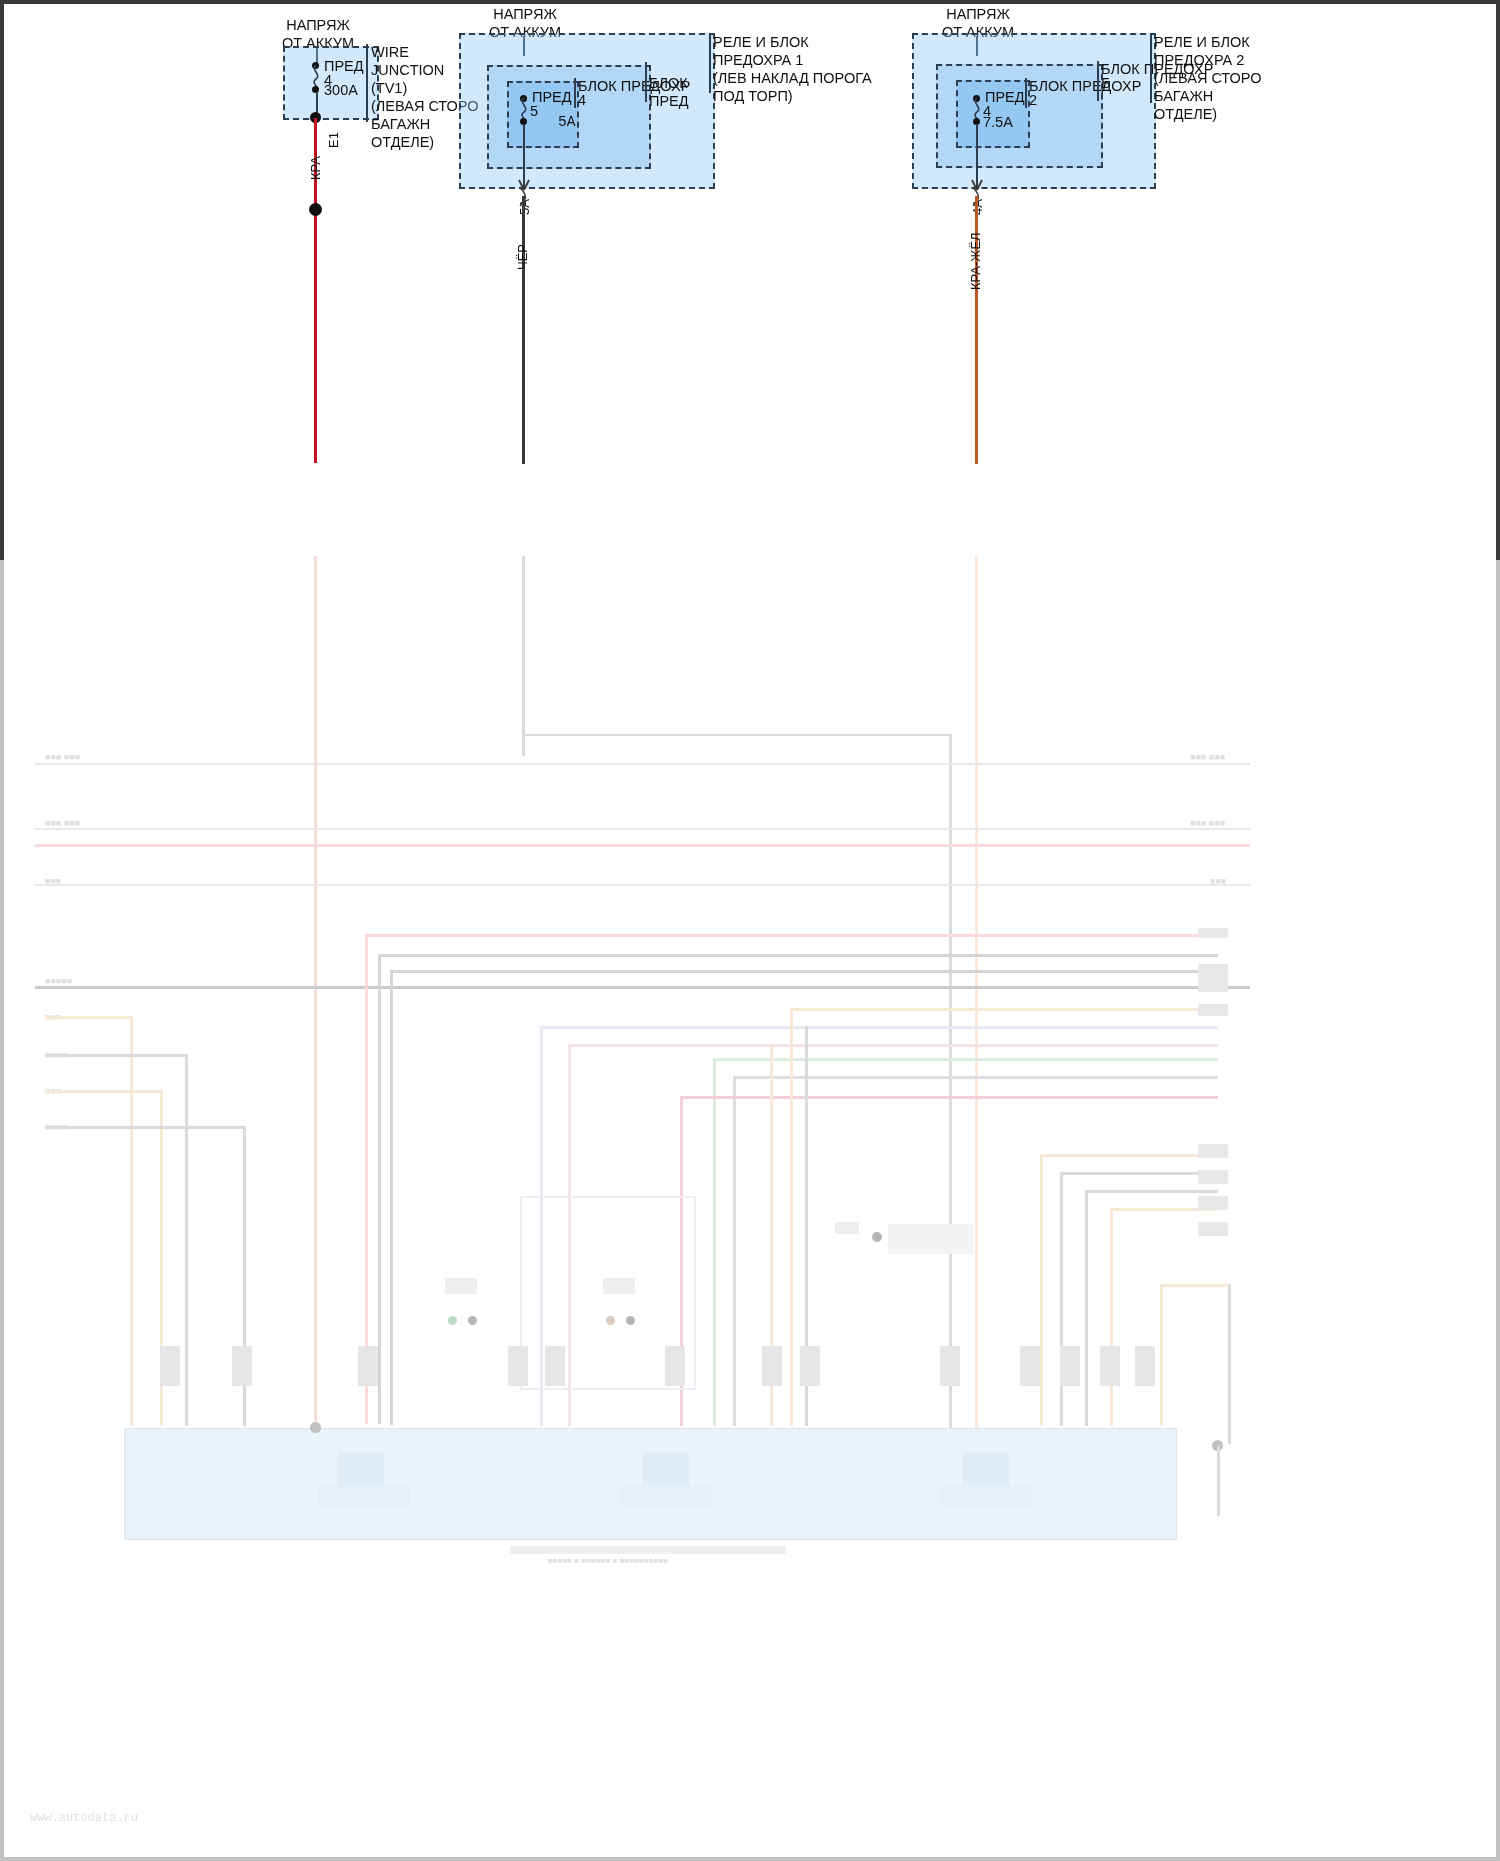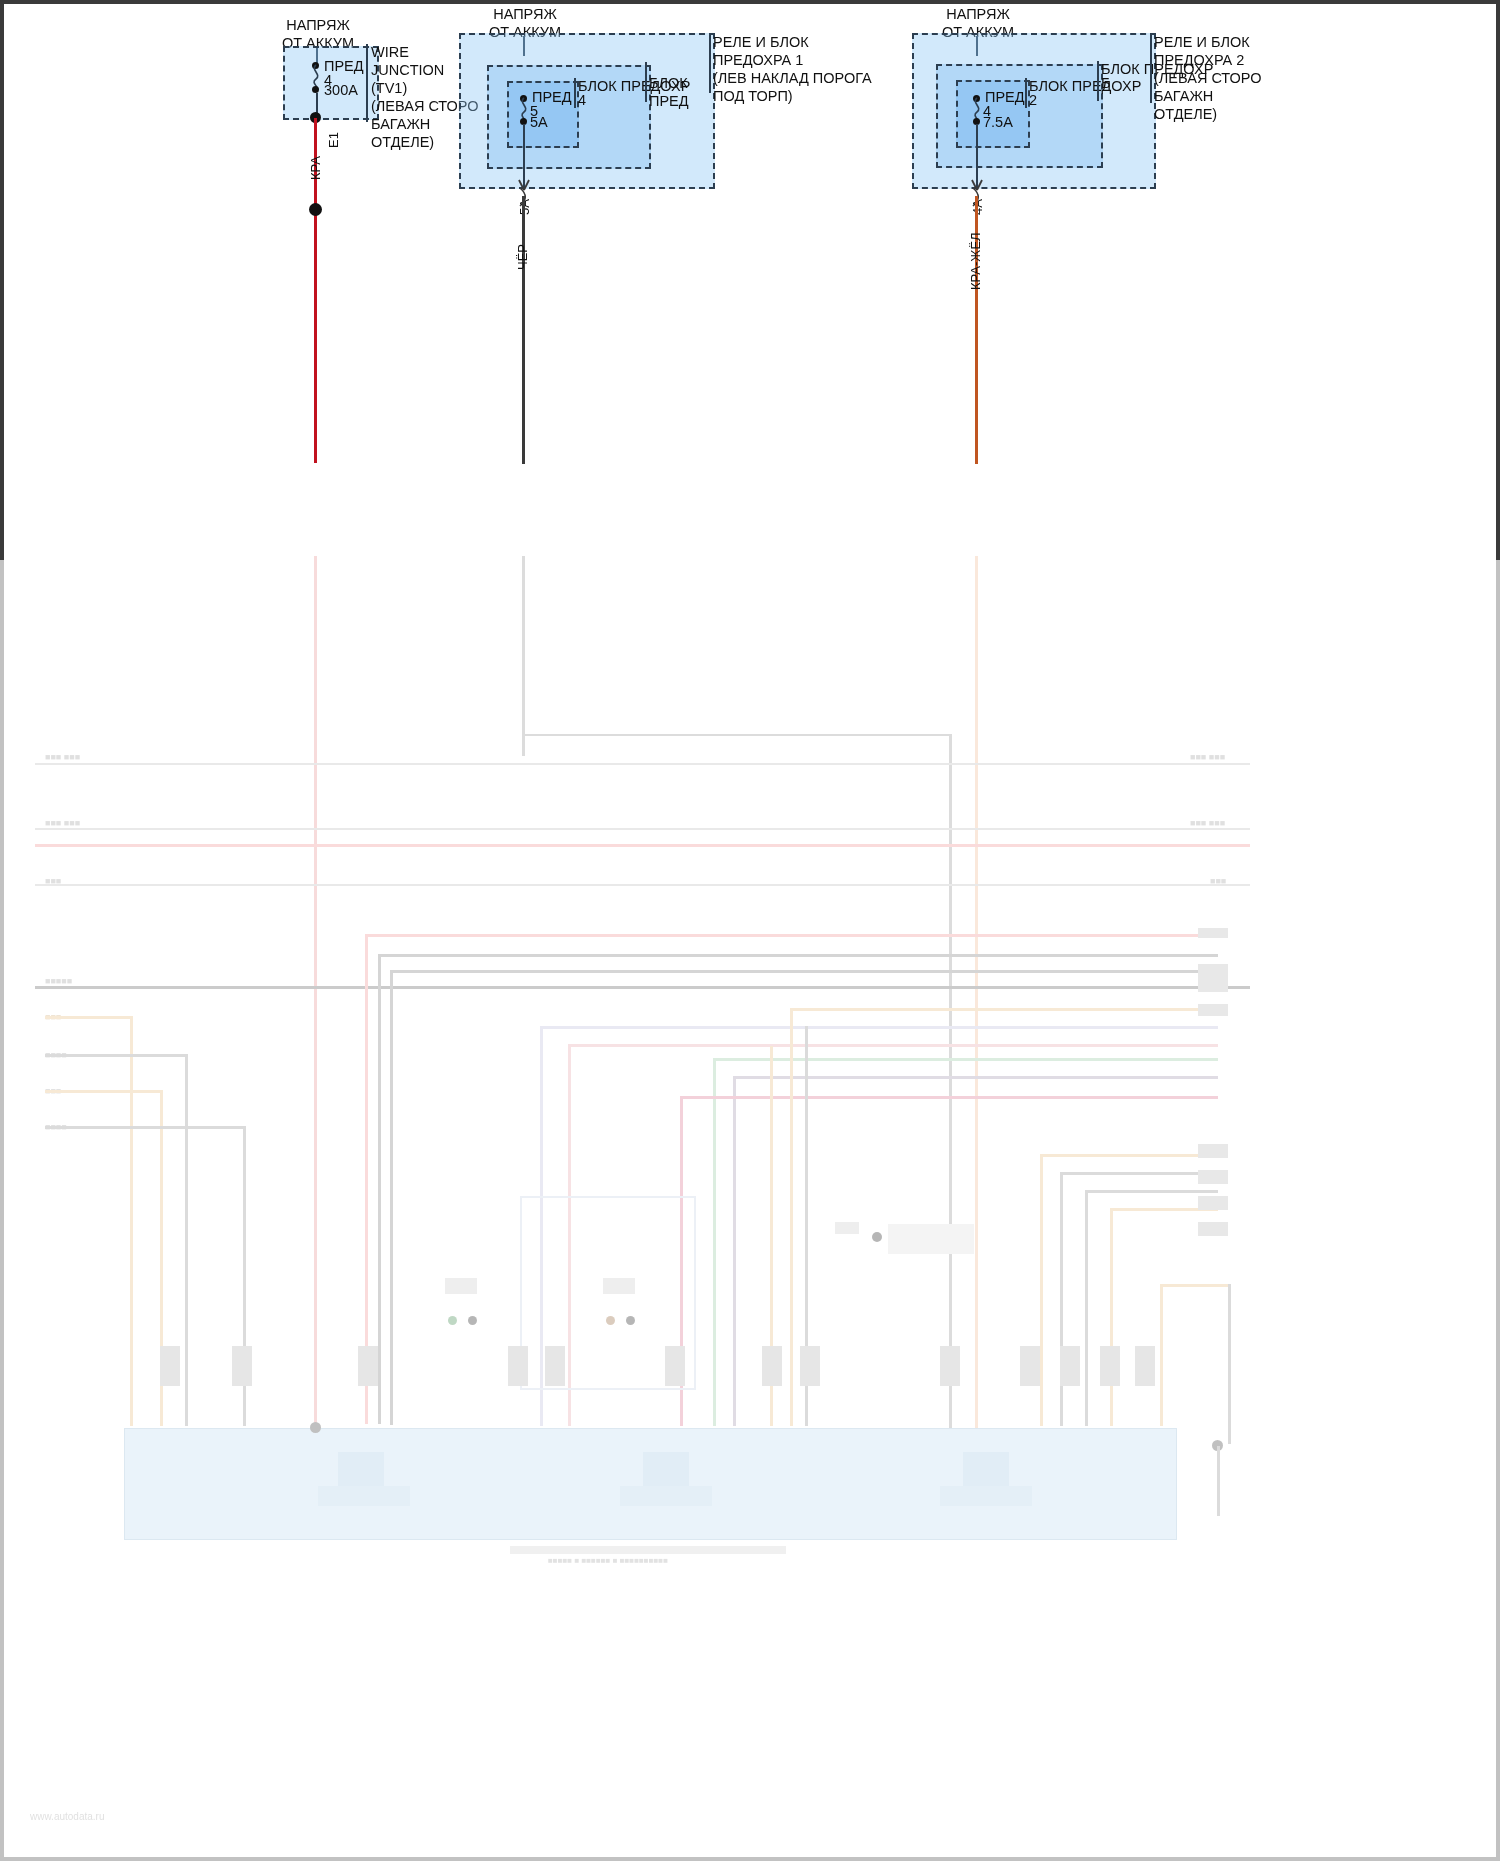--- a/index.html
+++ b/index.html
@@ -31,21 +31,21 @@
   .blk3{position:absolute;border:2px dashed #2c3e50;background:rgba(88,166,235,.32);}
 
   
   .brk{position:absolute;border-left:2px solid #2c3e50;}
 
   .lbl{position:absolute;font-size:14.5px;line-height:18px;color:#111;white-space:pre;}
   .lbl-c{position:absolute;font-size:14.5px;line-height:18px;color:#111;text-align:center;white-space:pre;}
 
   
   .fuse{position:absolute;}
-  .wm{position:absolute;font-size:10px;color:#999;white-space:pre;}
+  .wm{position:absolute;font-size:12px;color:#999;white-space:pre;font-family:Liberation Mono, monospace;}
 </style>
 </head>
 <body>
 
 <div id="page">
 
   <div class="frame-top"></div>
   <div class="frame-left"></div>
   <div class="frame-right"></div>
 
@@ -102,21 +102,21 @@
     <div class="blk3" style="left:507px;top:81px;width:68px;height:63px;"></div>
 
     <div class="dot" style="left:520px;top:95px;width:7px;height:7px;"></div>
     <svg class="fuse" style="left:516px;top:96px;" width="18" height="28">
       <path d="M8,2 C2,6 14,12 8,16 C2,20 12,24 8,26" stroke="#2c3e50" stroke-width="1.6" fill="none"></path>
     </svg>
     <div class="dot" style="left:520px;top:118px;width:7px;height:7px;"></div>
 
     <div class="lbl" style="left:532px;top:88px;">ПРЕД</div>
     <div class="lbl" style="left:530px;top:102px;">5</div>
-    <div class="lbl" style="left:530px;top:113px;">5A</div>
+    <div class="lbl" style="left:558px;top:113px;font-family:Liberation Mono, monospace;">5A</div>
 
     <div class="brk" style="left:574px;top:78px;height:30px;"></div>
     <div class="lbl" style="left:578px;top:77px;">БЛОК ПРЕДОХР</div>
     <div class="lbl" style="left:578px;top:91px;">4</div>
 
     <div class="brk" style="left:645px;top:62px;height:40px;"></div>
     <div class="lbl" style="left:649px;top:74px;">БЛОК
 ПРЕД</div>
 
     <div class="brk" style="left:709px;top:33px;height:60px;"></div>

